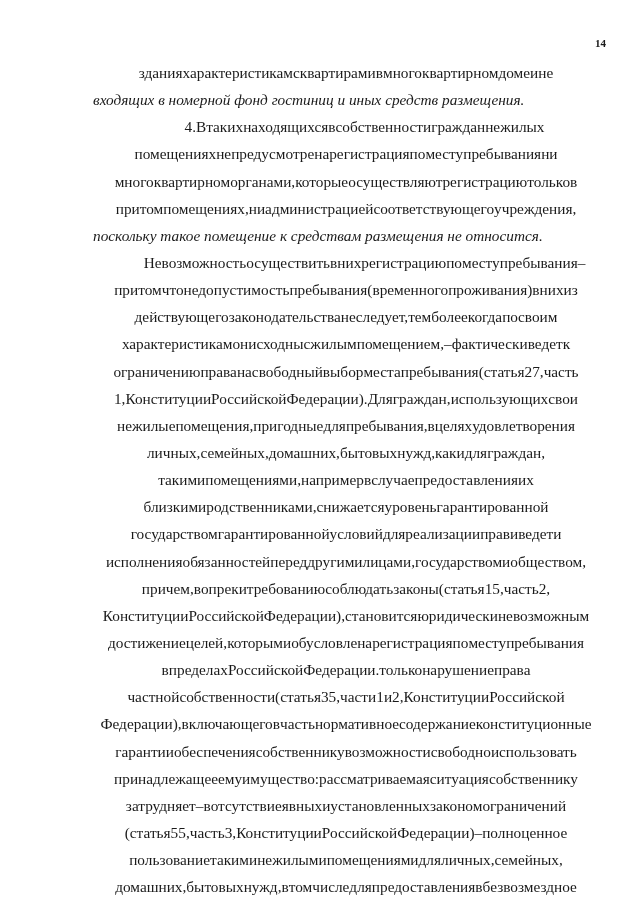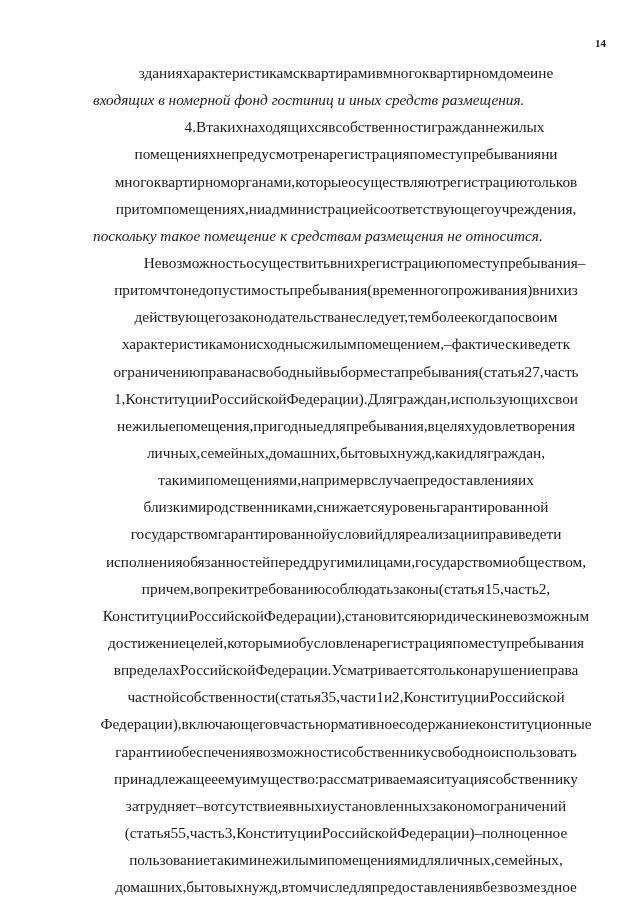--- a/index.html
+++ b/index.html
@@ -263,21 +263,20 @@
           <span>месту</span>
           <span>пребывания</span>
         </div>
       </div>
       <div class="line">
         <div class="justify-wrap">
           <span>в</span>
           <span>пределах</span>
           <span>Российской</span>
           <span>Федерации.</span>
-          <span>Усматривается</span>
           <span>только</span>
           <span>нарушение</span>
           <span>права</span>
         </div>
       </div>
       <div class="line">
         <div class="justify-wrap">
           <span>частной</span>
           <span>собственности</span>
           <span>(статья</span>
@@ -298,22 +297,22 @@
           <span>часть</span>
           <span>нормативное</span>
           <span>содержание</span>
           <span>конституционные</span>
         </div>
       </div>
       <div class="line">
         <div class="justify-wrap">
           <span>гарантии</span>
           <span>обеспечения</span>
+          <span>собственнику</span>
           <span>возможности</span>
-          <span>собственнику</span>
           <span>свободно</span>
           <span>использовать</span>
         </div>
       </div>
       <div class="line">
         <div class="justify-wrap">
           <span>принадлежащее</span>
           <span>ему</span>
           <span>имущество:</span>
           <span>рассматриваемая</span>

